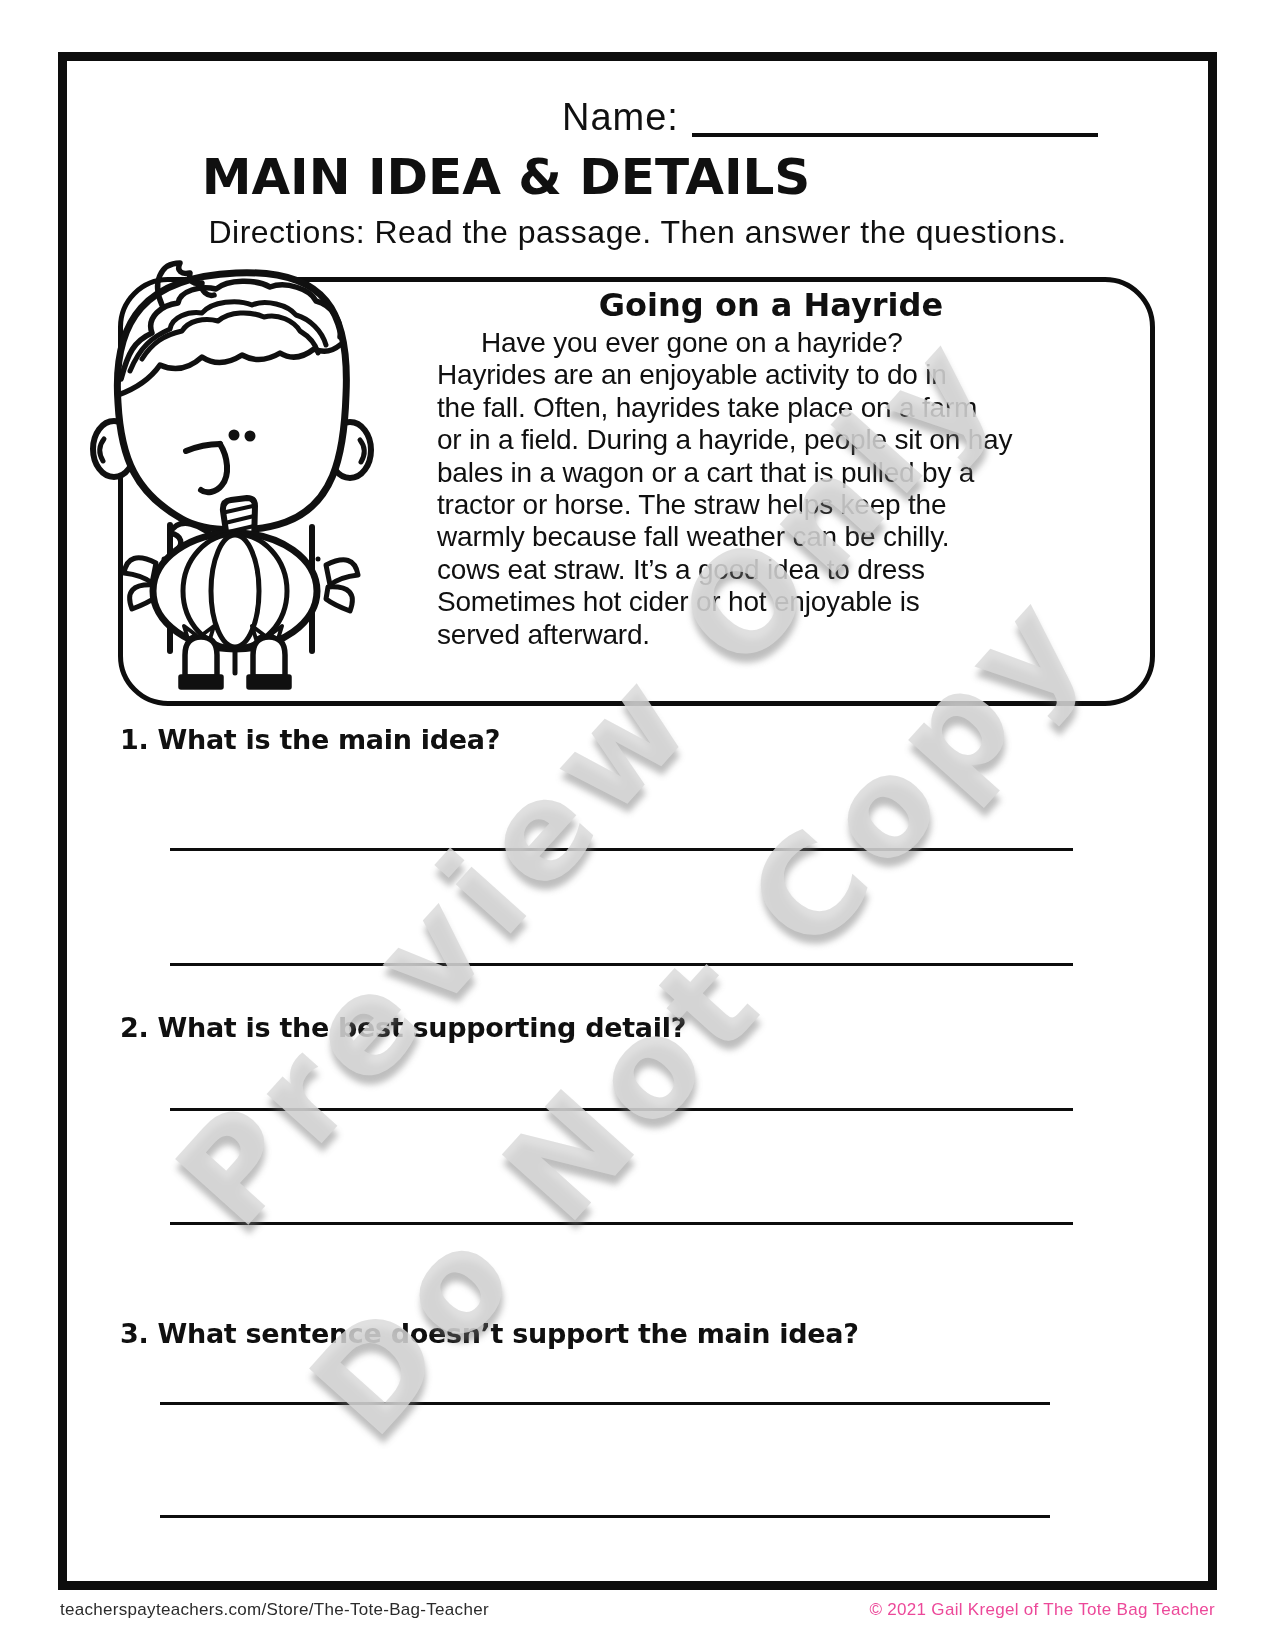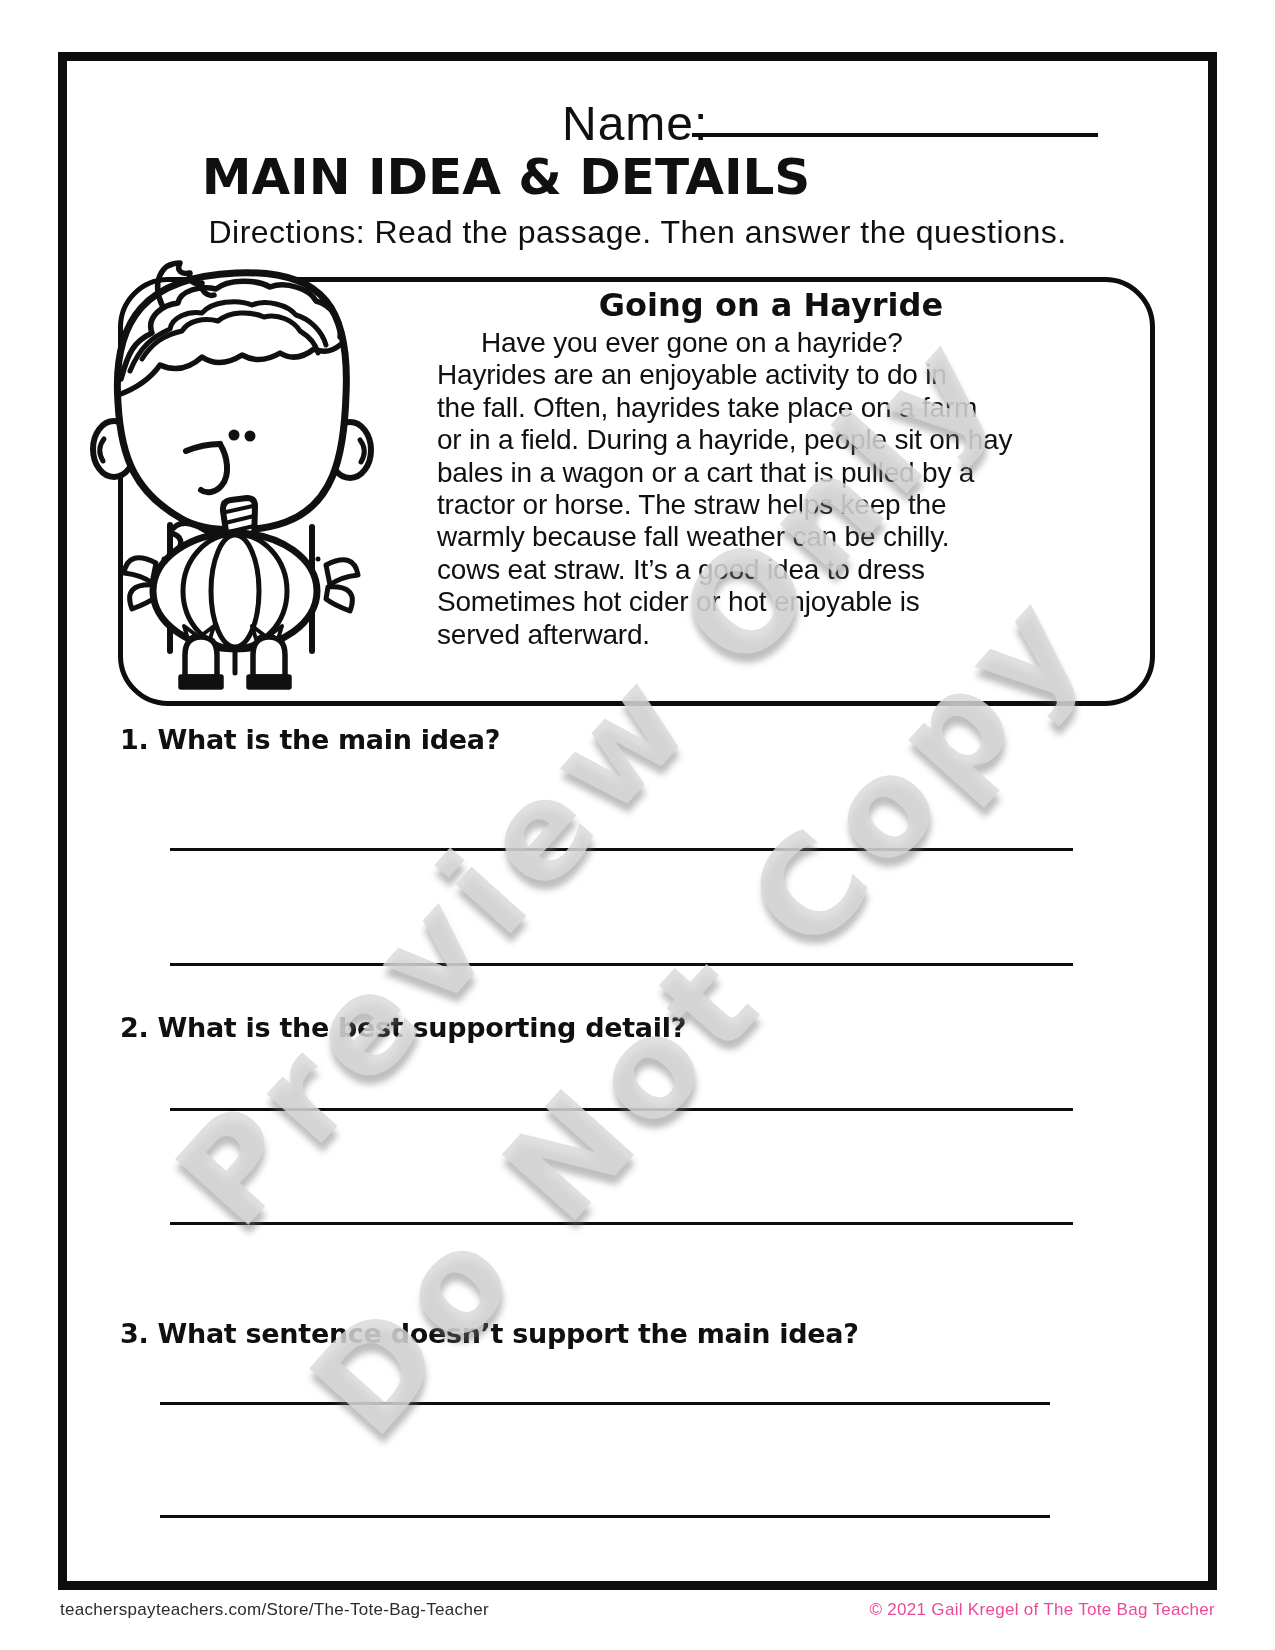--- a/index.html
+++ b/index.html
@@ -1,20 +1,20 @@
 <!DOCTYPE html>
 <html><head>
 <meta charset="utf-8">
 <style>
   html,body{margin:0;padding:0;background:#f2f2f2;}
   .page{position:relative;width:1275px;height:1650px;background:#ffffff;margin:0 auto;
         font-family:"Liberation Sans",sans-serif;color:#101010;overflow:hidden;}
   .frame{position:absolute;left:58px;top:52px;width:1159px;height:1538px;
          border:9px solid #0d0d0d;box-sizing:border-box;}
-  .name-label{position:absolute;left:562px;top:96px;font-size:48px;letter-spacing:1px;}
+  .name-label{position:absolute;left:562px;top:96px;font-size:38px;letter-spacing:1px;}
   .name-line{position:absolute;left:692px;top:133px;width:406px;border-top:4px solid #0d0d0d;}
   .title{position:absolute;left:0;top:148px;width:1012px;text-align:center;
          font-family:"DejaVu Sans","Liberation Sans",sans-serif;font-weight:bold;
          font-size:50px;letter-spacing:0px;}
   .directions{position:absolute;left:0;top:214px;width:1275px;text-align:center;
               font-size:32px;letter-spacing:.5px;}
   .passage-box{position:absolute;left:118px;top:277px;width:1037px;height:429px;
                border:5px solid #0d0d0d;border-radius:50px;box-sizing:border-box;}
   .passage-title{position:absolute;left:437px;top:286px;width:668px;text-align:center;
                  font-family:"DejaVu Sans","Liberation Sans",sans-serif;

